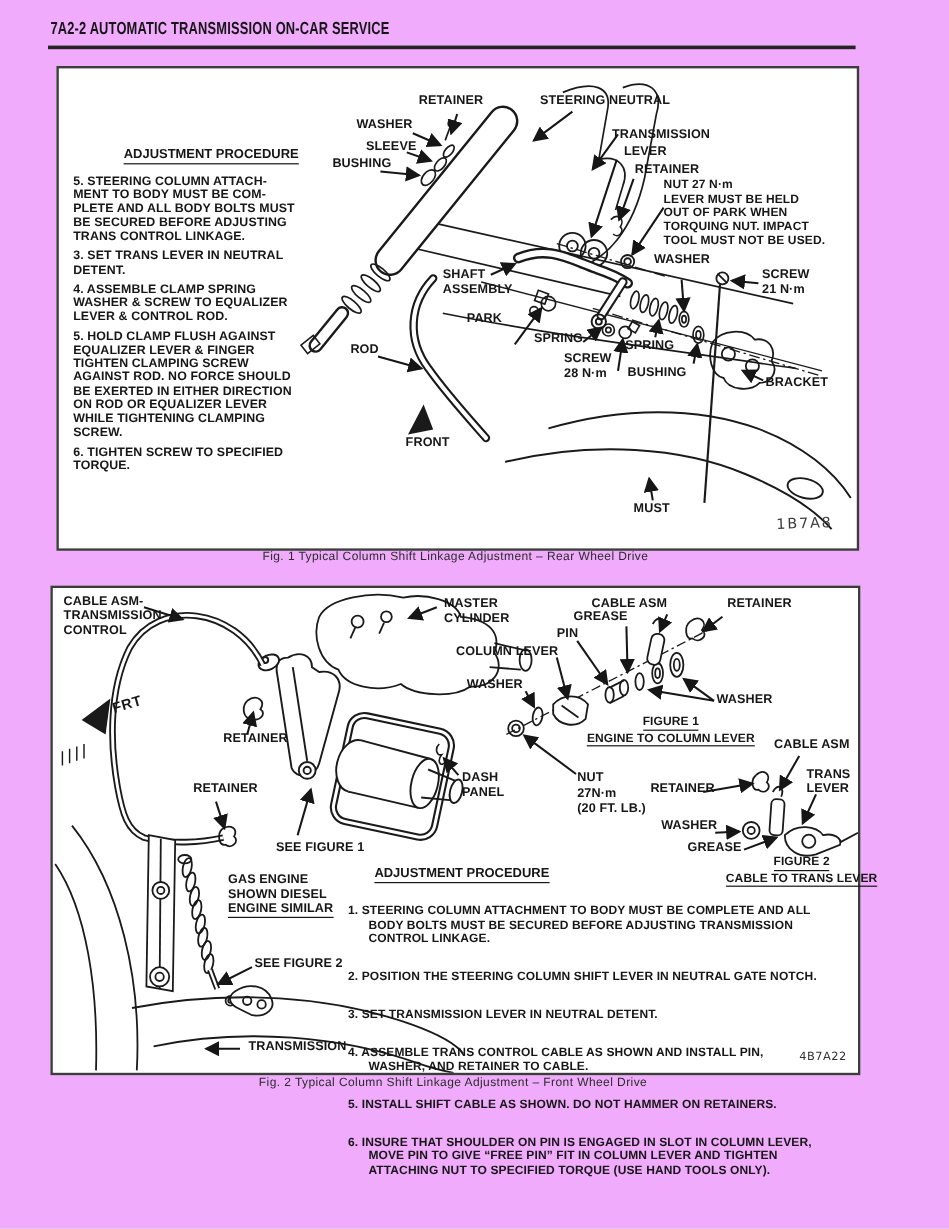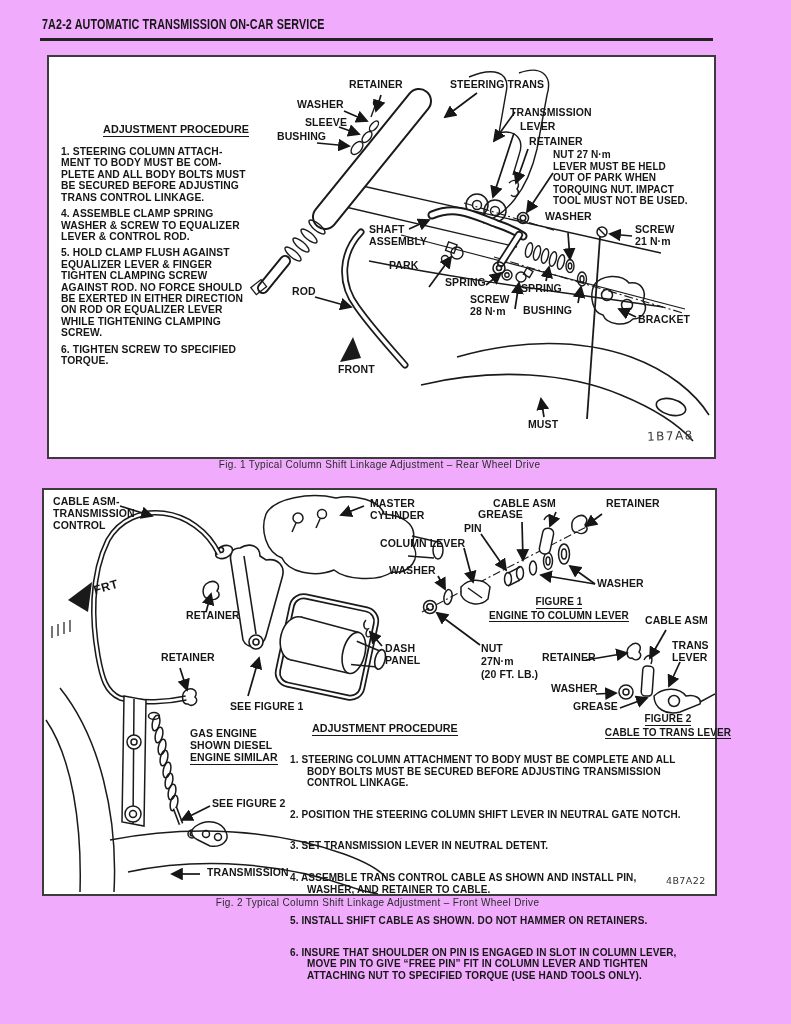--- a/index.html
+++ b/index.html
@@ -164,43 +164,45 @@
           <path d="M497,224 L500,210"></path>
         <path d="M529,246 L532,230"></path>
           <path d="M587,260 L570,252"></path>
           <path d="M495,360 L492,342"></path>
       </g>
     </svg>
 
     <div class="proc1">
       <div class="ptitle"><span class="u">ADJUSTMENT PROCEDURE</span></div>
       <div>
-          <div class="p1i">1. STEERING COLUMN ATTACH-
+          <div class="p1i">5. STEERING COLUMN ATTACH-
 MENT TO BODY MUST BE COM-
 PLETE AND ALL BODY BOLTS MUST
 BE SECURED BEFORE ADJUSTING
 TRANS CONTROL LINKAGE.</div>
+          <div class="p1i">3. SET TRANS LEVER IN NEUTRAL
+DETENT.</div>
           <div class="p1i">4. ASSEMBLE CLAMP SPRING
 WASHER &amp; SCREW TO EQUALIZER
 LEVER &amp; CONTROL ROD.</div>
           <div class="p1i">5. HOLD CLAMP FLUSH AGAINST
 EQUALIZER LEVER &amp; FINGER
 TIGHTEN CLAMPING SCREW
 AGAINST ROD. NO FORCE SHOULD
 BE EXERTED IN EITHER DIRECTION
 ON ROD OR EQUALIZER LEVER
 WHILE TIGHTENING CLAMPING
 SCREW.</div>
           <div class="p1i">6. TIGHTEN SCREW TO SPECIFIED
 TORQUE.</div>
         </div>
     </div>
 
     <div class="lbl" style="left:300px;top:22px">RETAINER</div>
-    <div class="lbl" style="left:401px;top:22px">STEERING TRANS</div>
+    <div class="lbl" style="left:401px;top:22px">STEERING NEUTRAL</div>
     <div class="lbl" style="left:248px;top:42px">WASHER</div>
     <div class="lbl" style="left:256px;top:60px">SLEEVE</div>
     <div class="lbl" style="left:228px;top:74px">BUSHING</div>
     <div class="lbl" style="left:461px;top:50px">TRANSMISSION</div>
     <div class="lbl" style="left:471px;top:64px">LEVER</div>
     <div class="lbl" style="left:480px;top:79px">RETAINER</div>
     <div class="lbl small" style="left:504px;top:92px;width:160px;line-height:1.15">NUT  27 N·m
 LEVER MUST BE HELD
 OUT OF PARK WHEN
 TORQUING NUT. IMPACT

